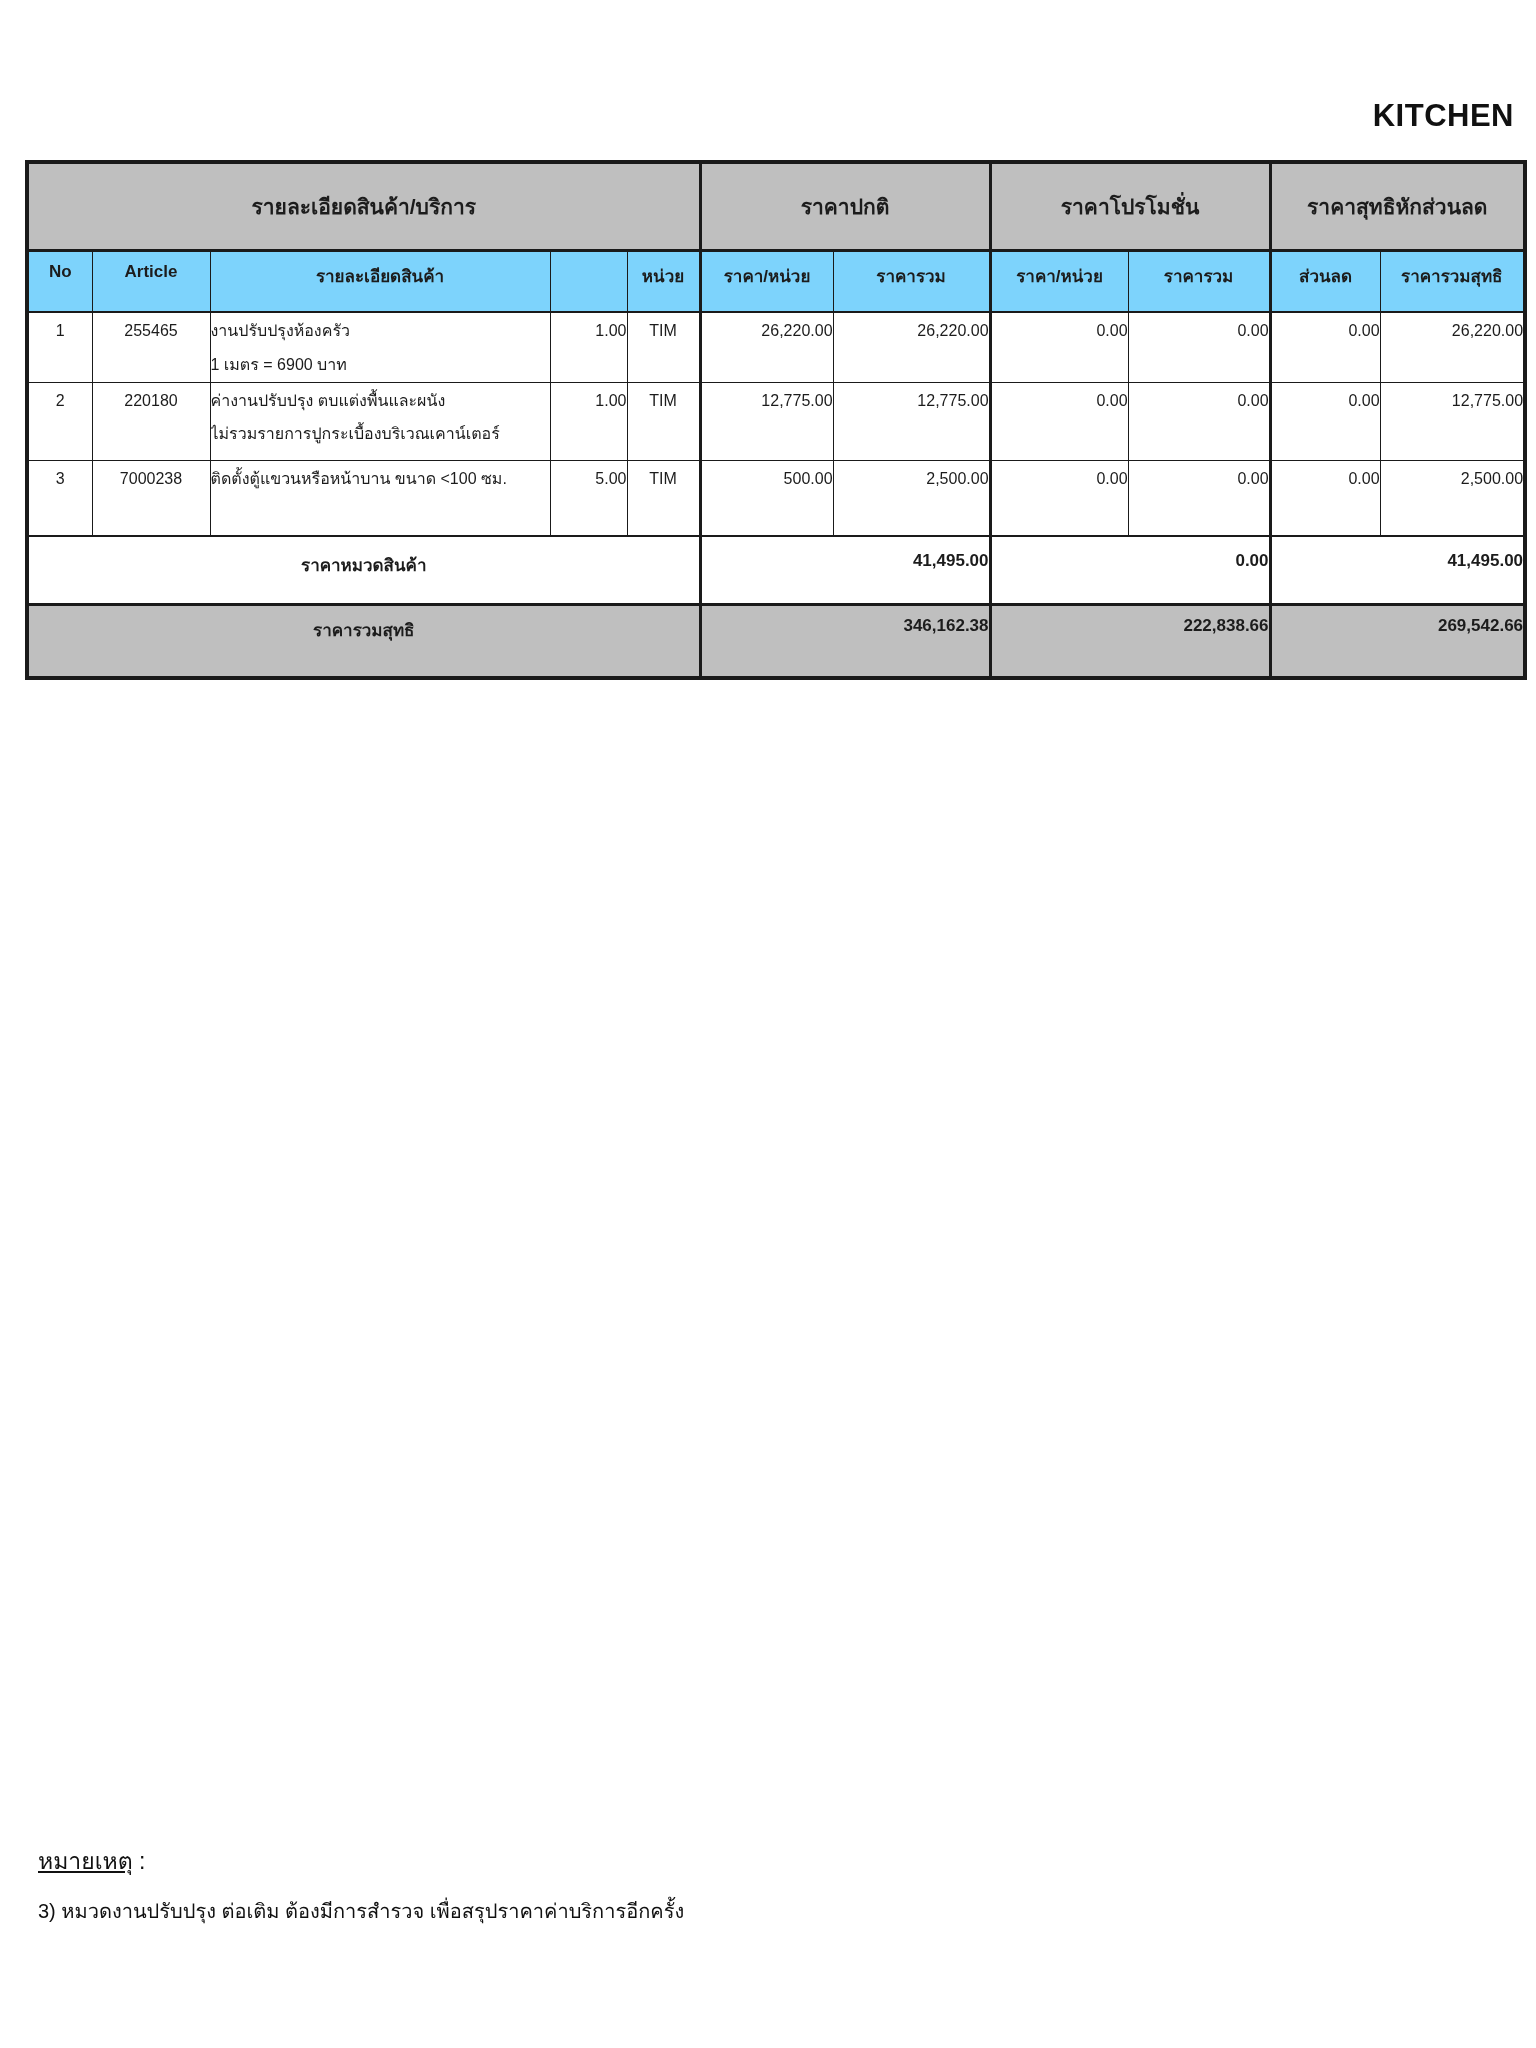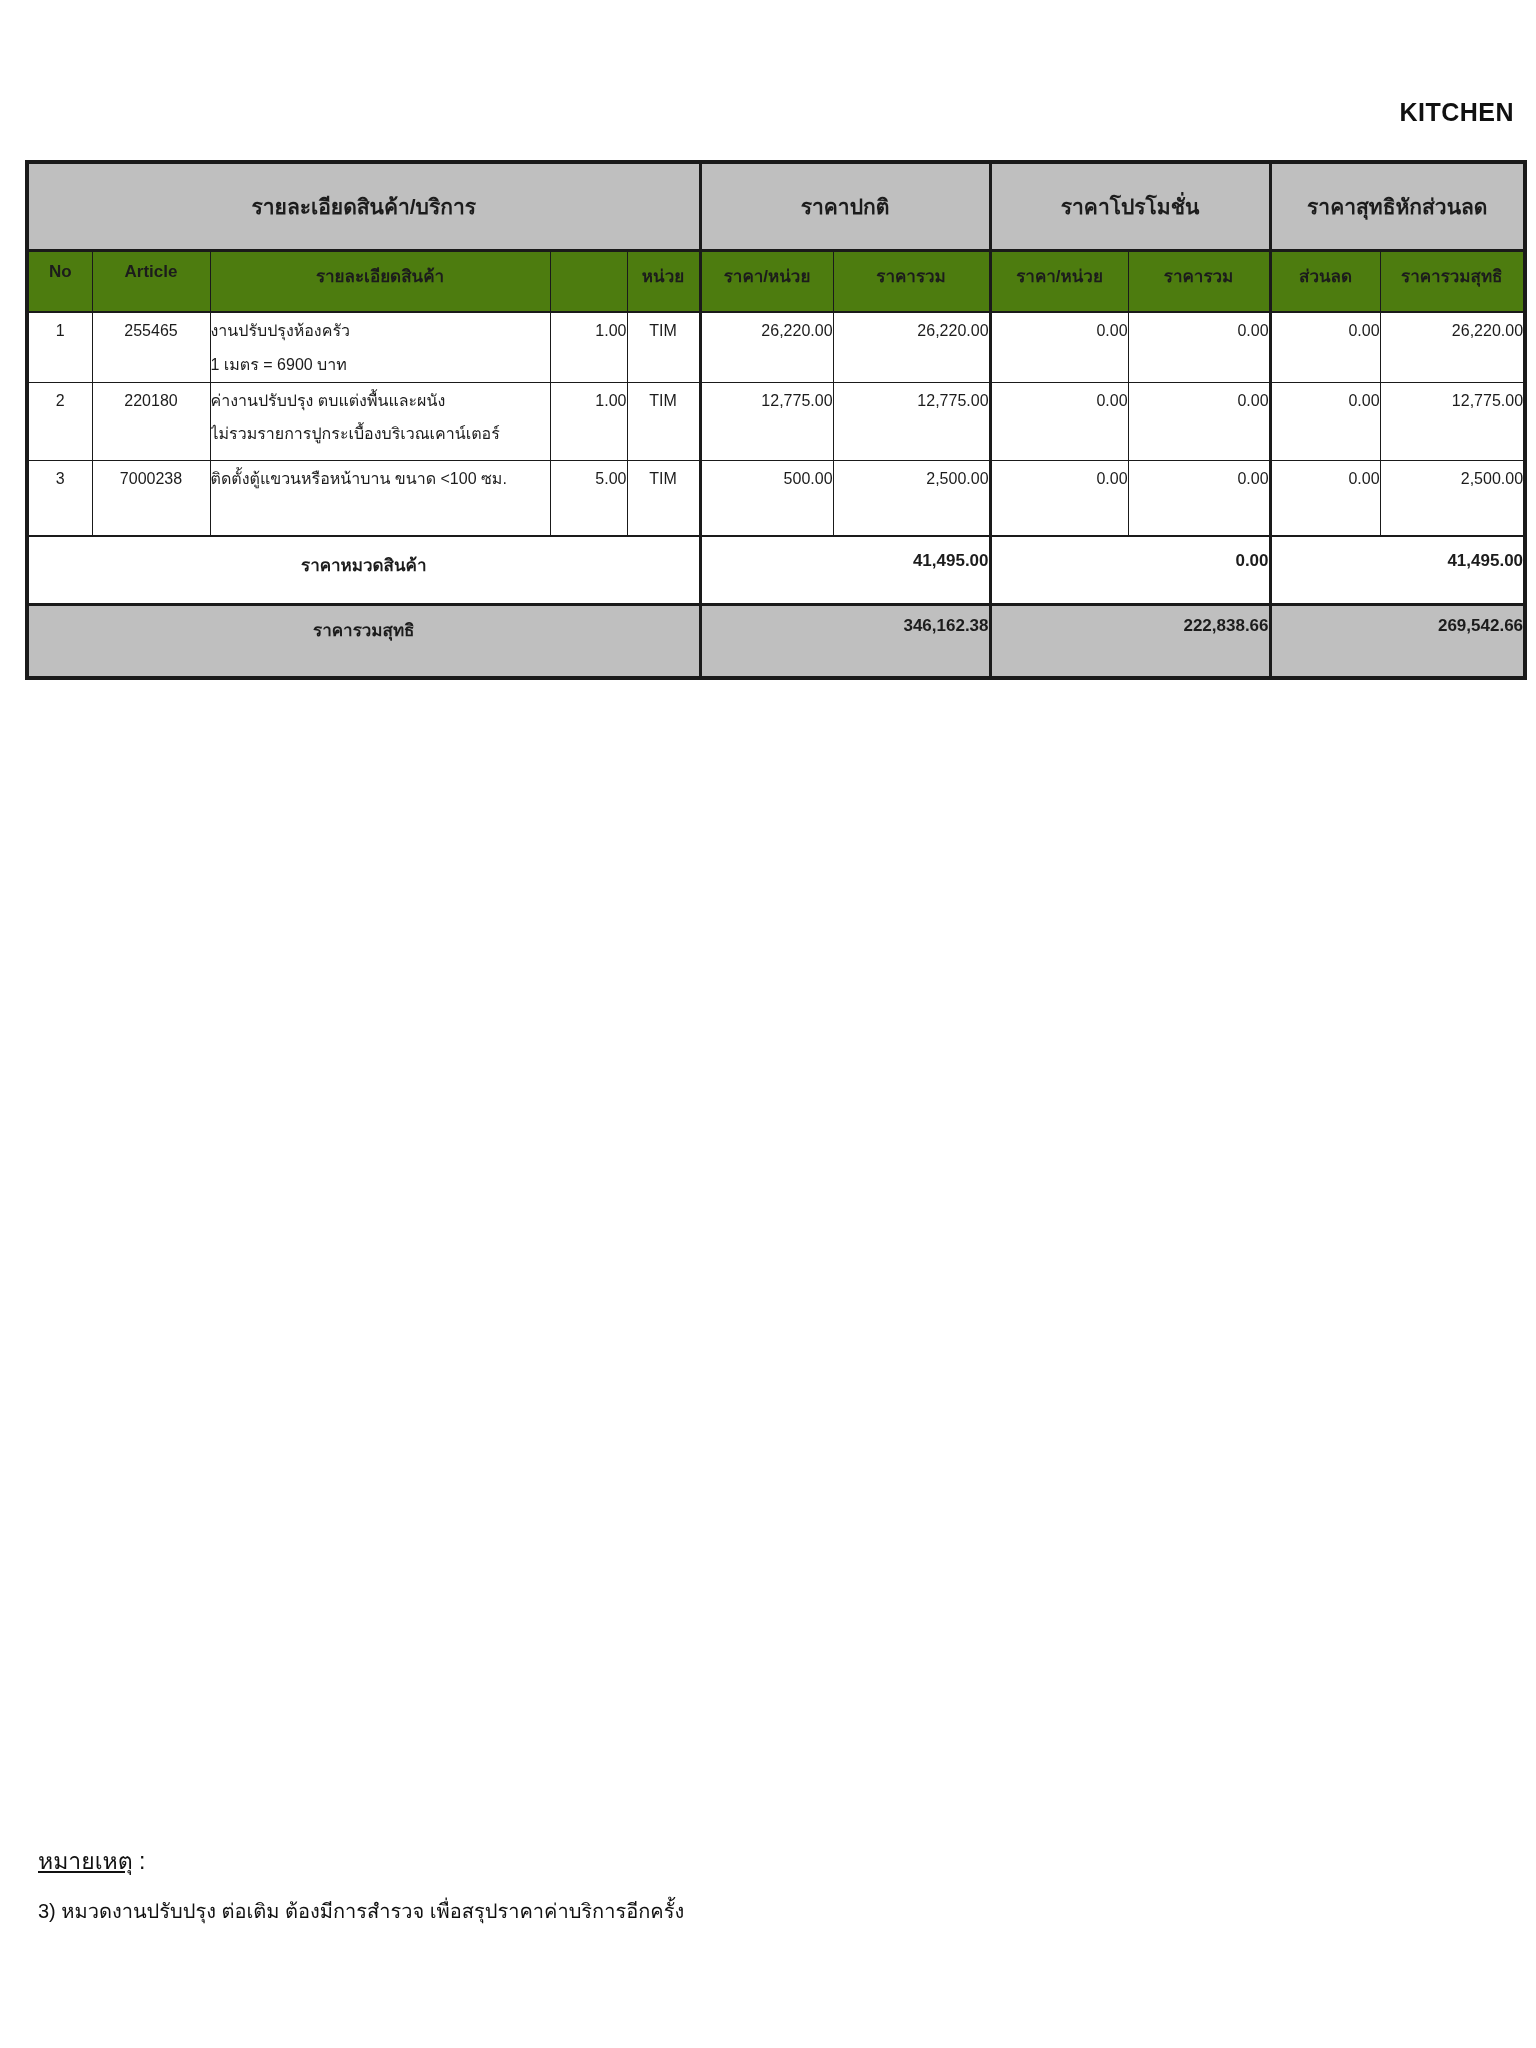--- a/index.html
+++ b/index.html
@@ -9,21 +9,21 @@
     background: #ffffff;
     font-family: "Liberation Sans", sans-serif;
     color: #1c1c1c;
     position: relative;
   }
 
   .kitchen-title {
     position: absolute;
     top: 98px;
     right: 22px;
-    font-size: 25px;
+    font-size: 31px;
     font-weight: bold;
     color: #111;
     letter-spacing: 0.5px;
   }
 
   table.quote {
     position: absolute;
     left: 25px; top: 160px;
     width: 1498px;
     border-collapse: collapse;
@@ -42,21 +42,21 @@
   tr.group-header th {
     background: #bfbfbf;
     height: 88px;
     font-size: 21px;
     font-weight: bold;
     vertical-align: middle;
     border-bottom: 3px solid #1a1a1a;
   }
 
   tr.col-header th {
-    background: #4d7c0f;
+    background: #7dd3fc;
     height: 62px;
     font-size: 17px;
     font-weight: bold;
     text-align: center;
     vertical-align: top;
     padding-top: 10px;
     border-bottom: 2.4px solid #1a1a1a;
   }
 
   tr.item-row td {

